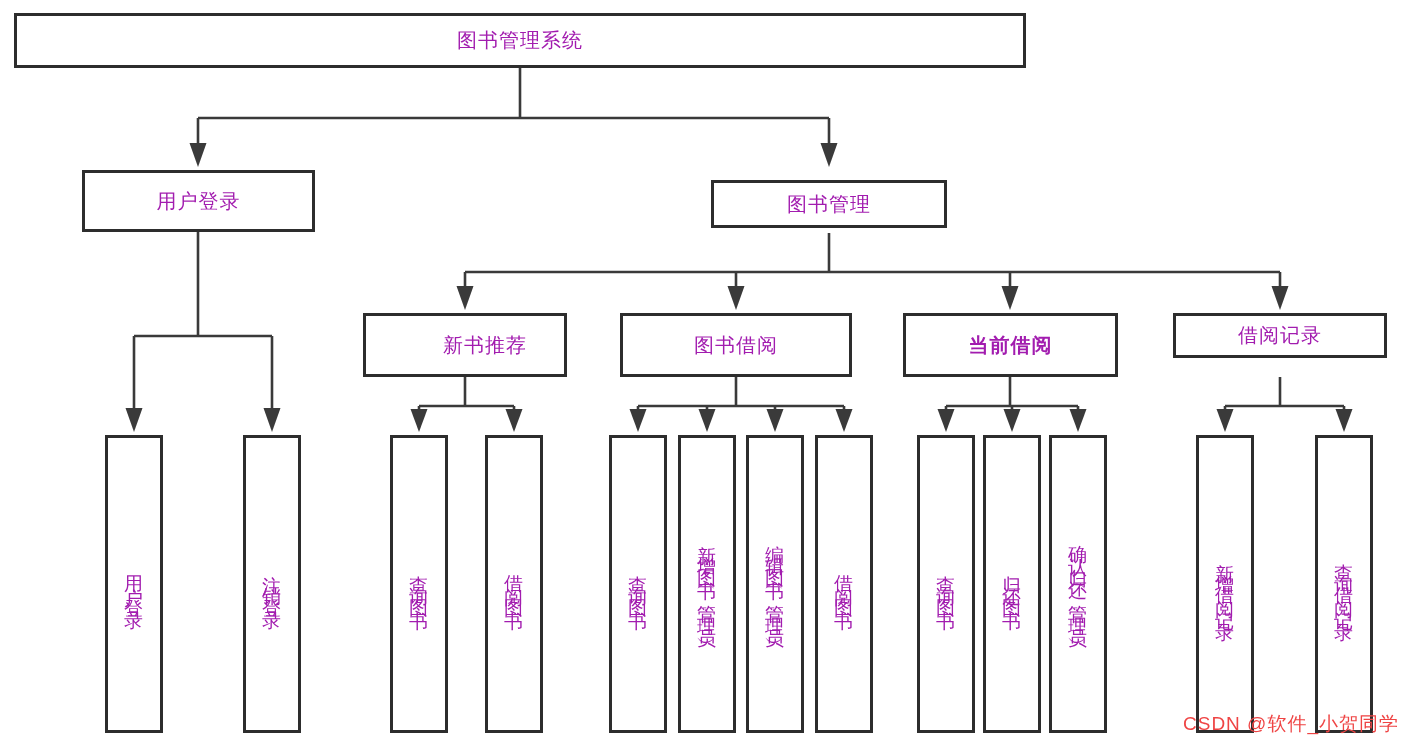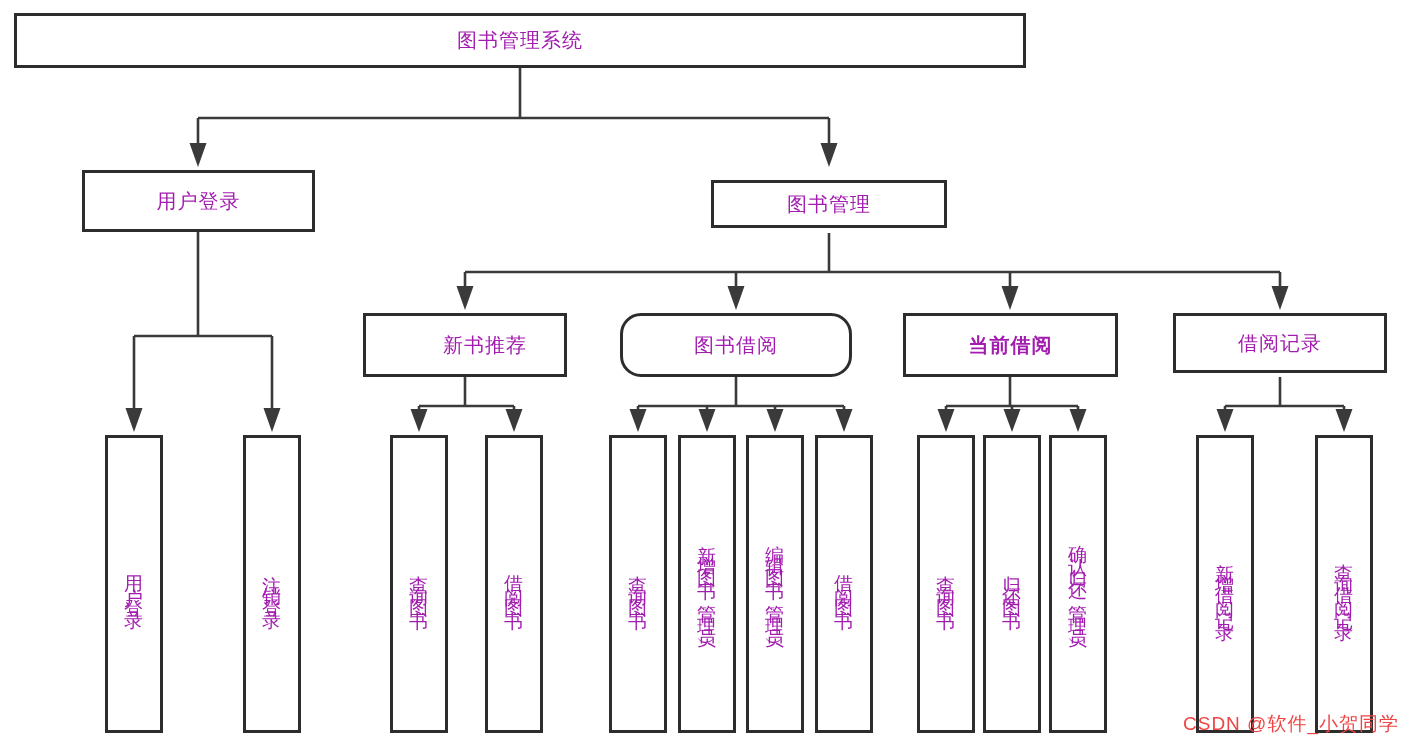--- a/index.html
+++ b/index.html
@@ -42,23 +42,23 @@
     font-size: 19px;
     letter-spacing: 12px;
     white-space: normal;
     line-height: 1;
   }
   
   #box-root            { left: 14px;   top: 13px;  width: 1012px; height: 55px; }
   #box-user-login      { left: 82px;   top: 170px; width: 233px;  height: 62px; }
   #box-book-mgmt       { left: 711px;  top: 170px; width: 236px;  height: 48px; margin-top: 10px; }
   #box-new-book-rec    { left: 363px;  top: 313px; width: 204px;  height: 64px; padding-left: 40px; }
-  #box-book-borrow     { left: 620px;  top: 313px; width: 232px;  height: 64px; border-radius: 21px; }
+  #box-book-borrow     { left: 620px;  top: 313px; width: 232px;  height: 64px; }
   #box-current-borrow  { left: 903px;  top: 313px; width: 215px;  height: 64px; font-weight: bold; }
-  #box-borrow-records  { left: 1173px; top: 313px; width: 214px;  height: 60px; }
+  #box-borrow-records  { left: 1173px; top: 313px; width: 214px;  height: 45px; }
   .leaf { top: 435px; width: 58px; height: 298px; }
   #leaf-user-login       { left: 105px; }
   #leaf-logout           { left: 243px; }
   #leaf-query-book-rec   { left: 390px; }
   #leaf-borrow-book-rec  { left: 485px; }
   #leaf-query-book-bor   { left: 609px; }
   #leaf-add-book         { left: 678px; }
   #leaf-edit-book        { left: 746px; }
   #leaf-borrow-book-bor  { left: 815px; }
   #leaf-query-book-cur   { left: 917px; }

